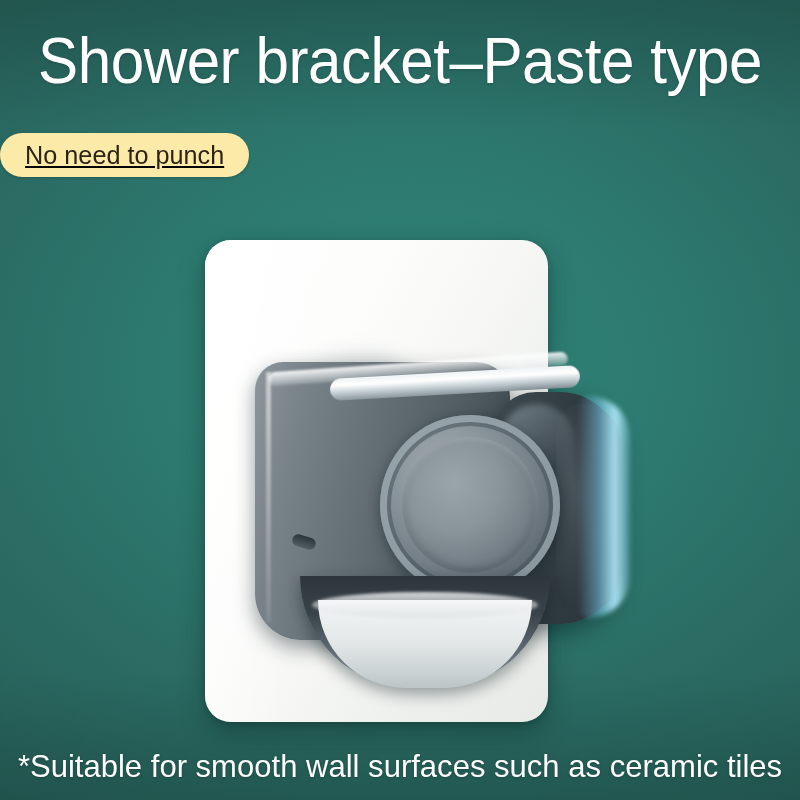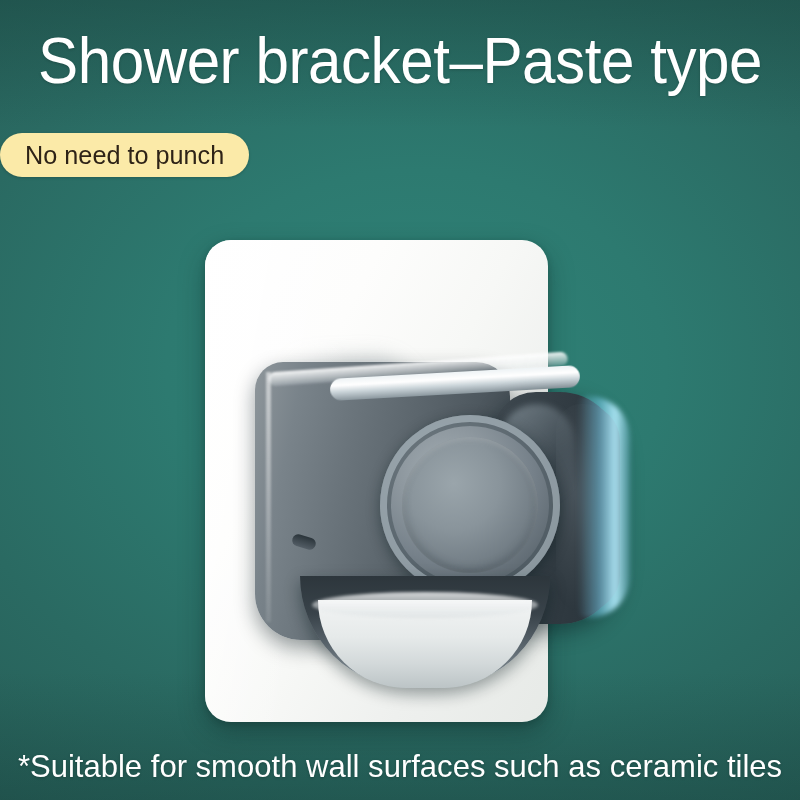--- a/index.html
+++ b/index.html
@@ -34,20 +34,21 @@
     white-space:nowrap;
     text-shadow:0 1px 3px rgba(0,0,0,.20);
     z-index:6;
   }
 
   
   .pills{
     position:absolute;left:0;top:133px;width:648px;
     display:flex;justify-content:space-between;align-items:center;gap:30px;
     z-index:6;
+    text-decoration:underline;
   }
   .pill{
     background:#fbeaa8;
     color:#2e2317;
     border-radius:24px;
     height:44px;
     display:flex;align-items:center;justify-content:center;
     padding:0 22px;
     font-size:26px;
     line-height:44px;

